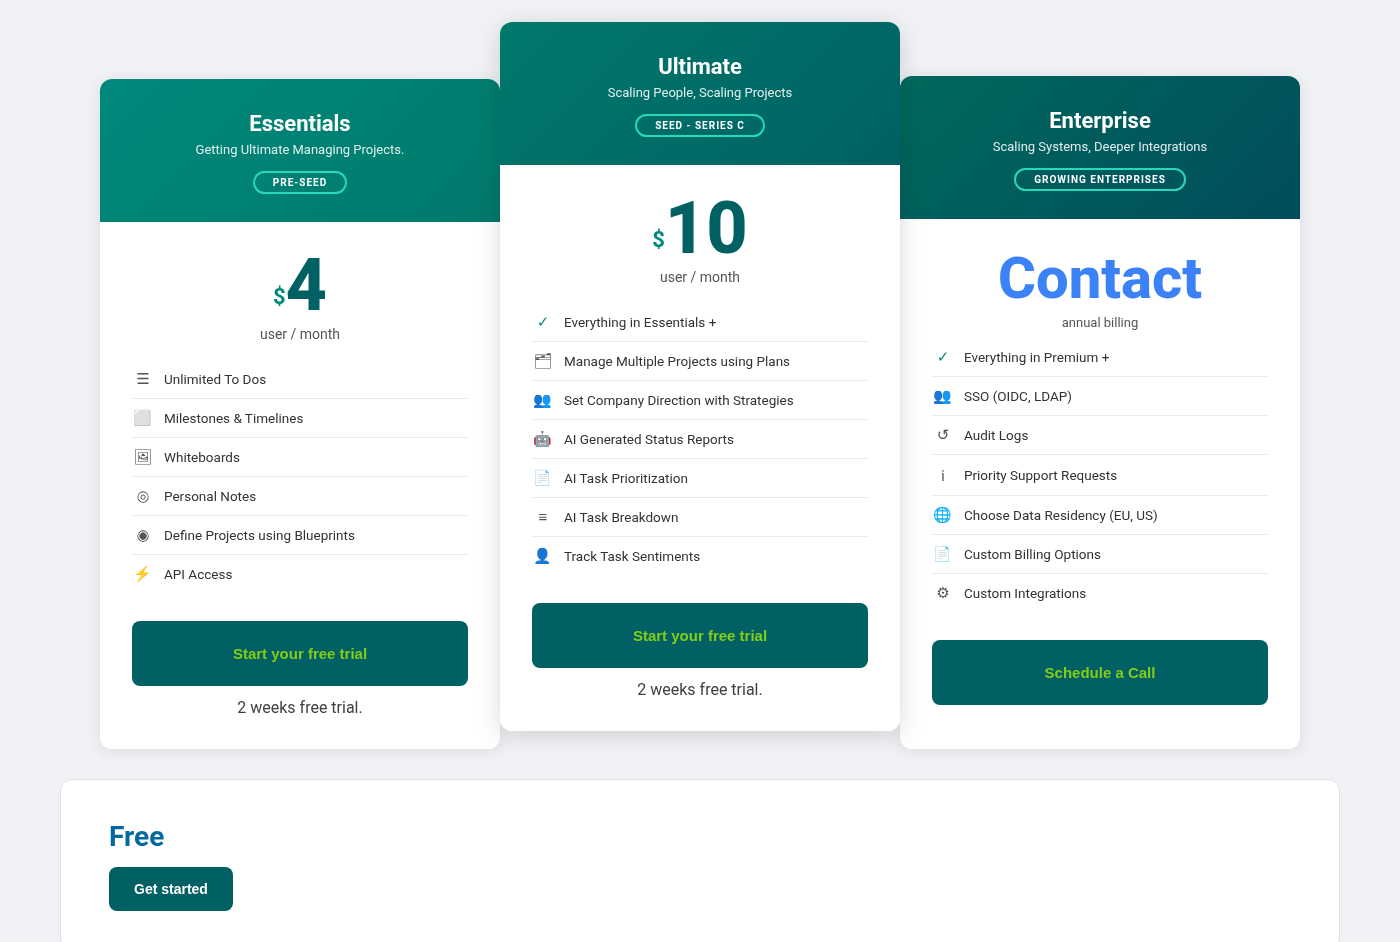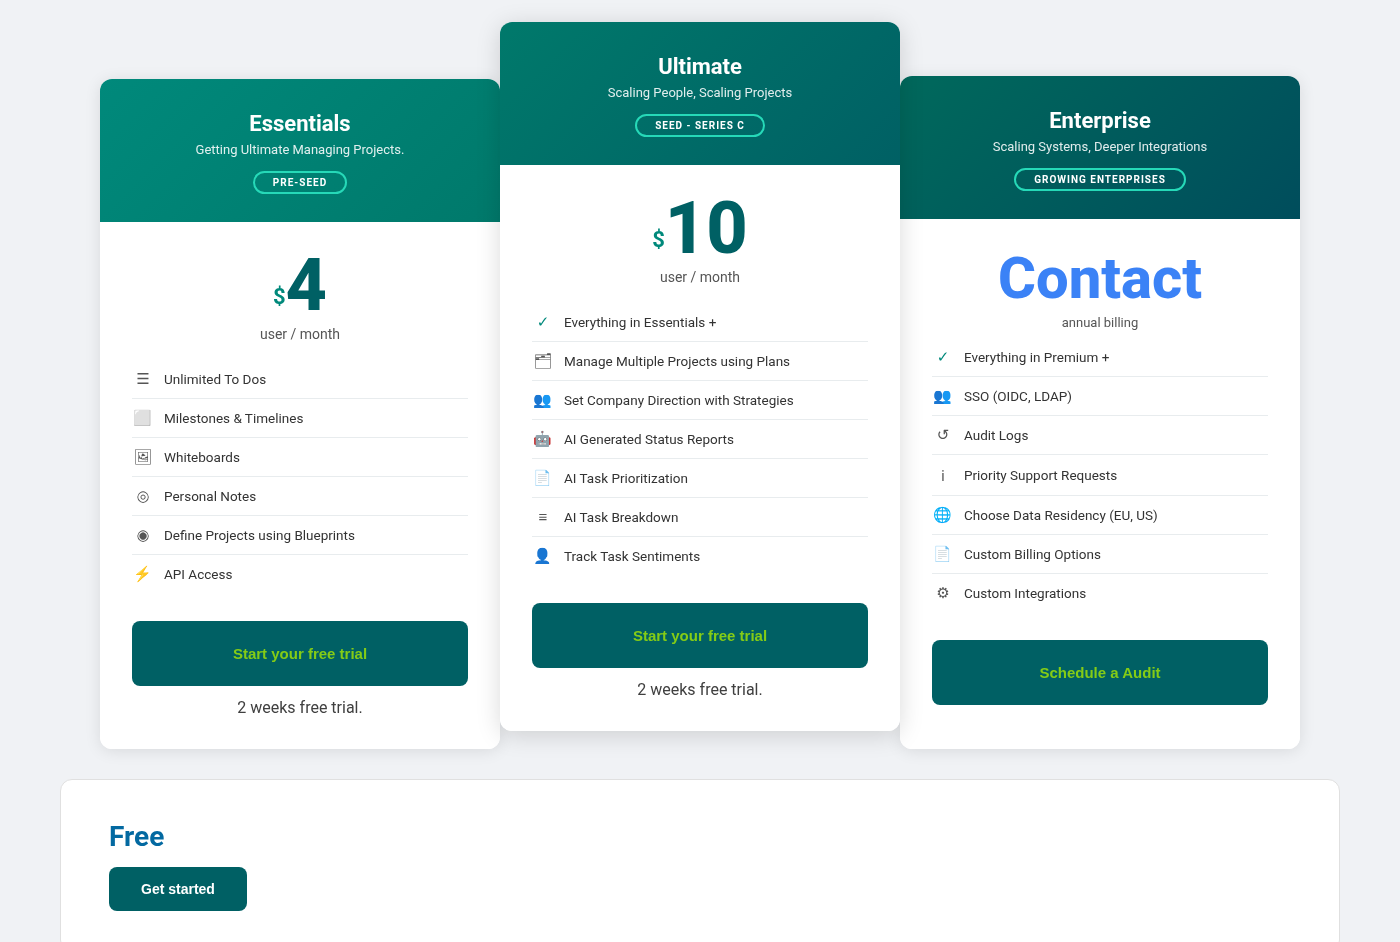--- a/index.html
+++ b/index.html
@@ -195,21 +195,21 @@
     }
 
     .free-section p {
       font-size: 14px;
       color: #555;
       margin-bottom: 28px;
     }
 
     .btn-get-started {
       display: inline-block;
-      padding: 14px 32px;
+      padding: 14px 25px;
       background: #006064;
       color: #fff;
       border: none;
       border-radius: 8px;
       font-size: 14px;
       font-weight: 700;
       cursor: pointer;
     }
   </style>
 </head>
@@ -339,21 +339,21 @@
         </li>
         <li>
           <span class="feat-icon">📄</span>
           <span>Custom Billing Options</span>
         </li>
         <li>
           <span class="feat-icon">⚙</span>
           <span>Custom Integrations</span>
         </li>
       </ul>
-      <button class="btn-primary">Schedule a Audit</button>
+      <button class="btn-primary">Schedule a Call</button>
     </div>
   </div>
 
 </div>
 
 <div class="free-section">
   <h2>Free</h2>
   <button class="btn-get-started">Get started</button>
 </div>
 

